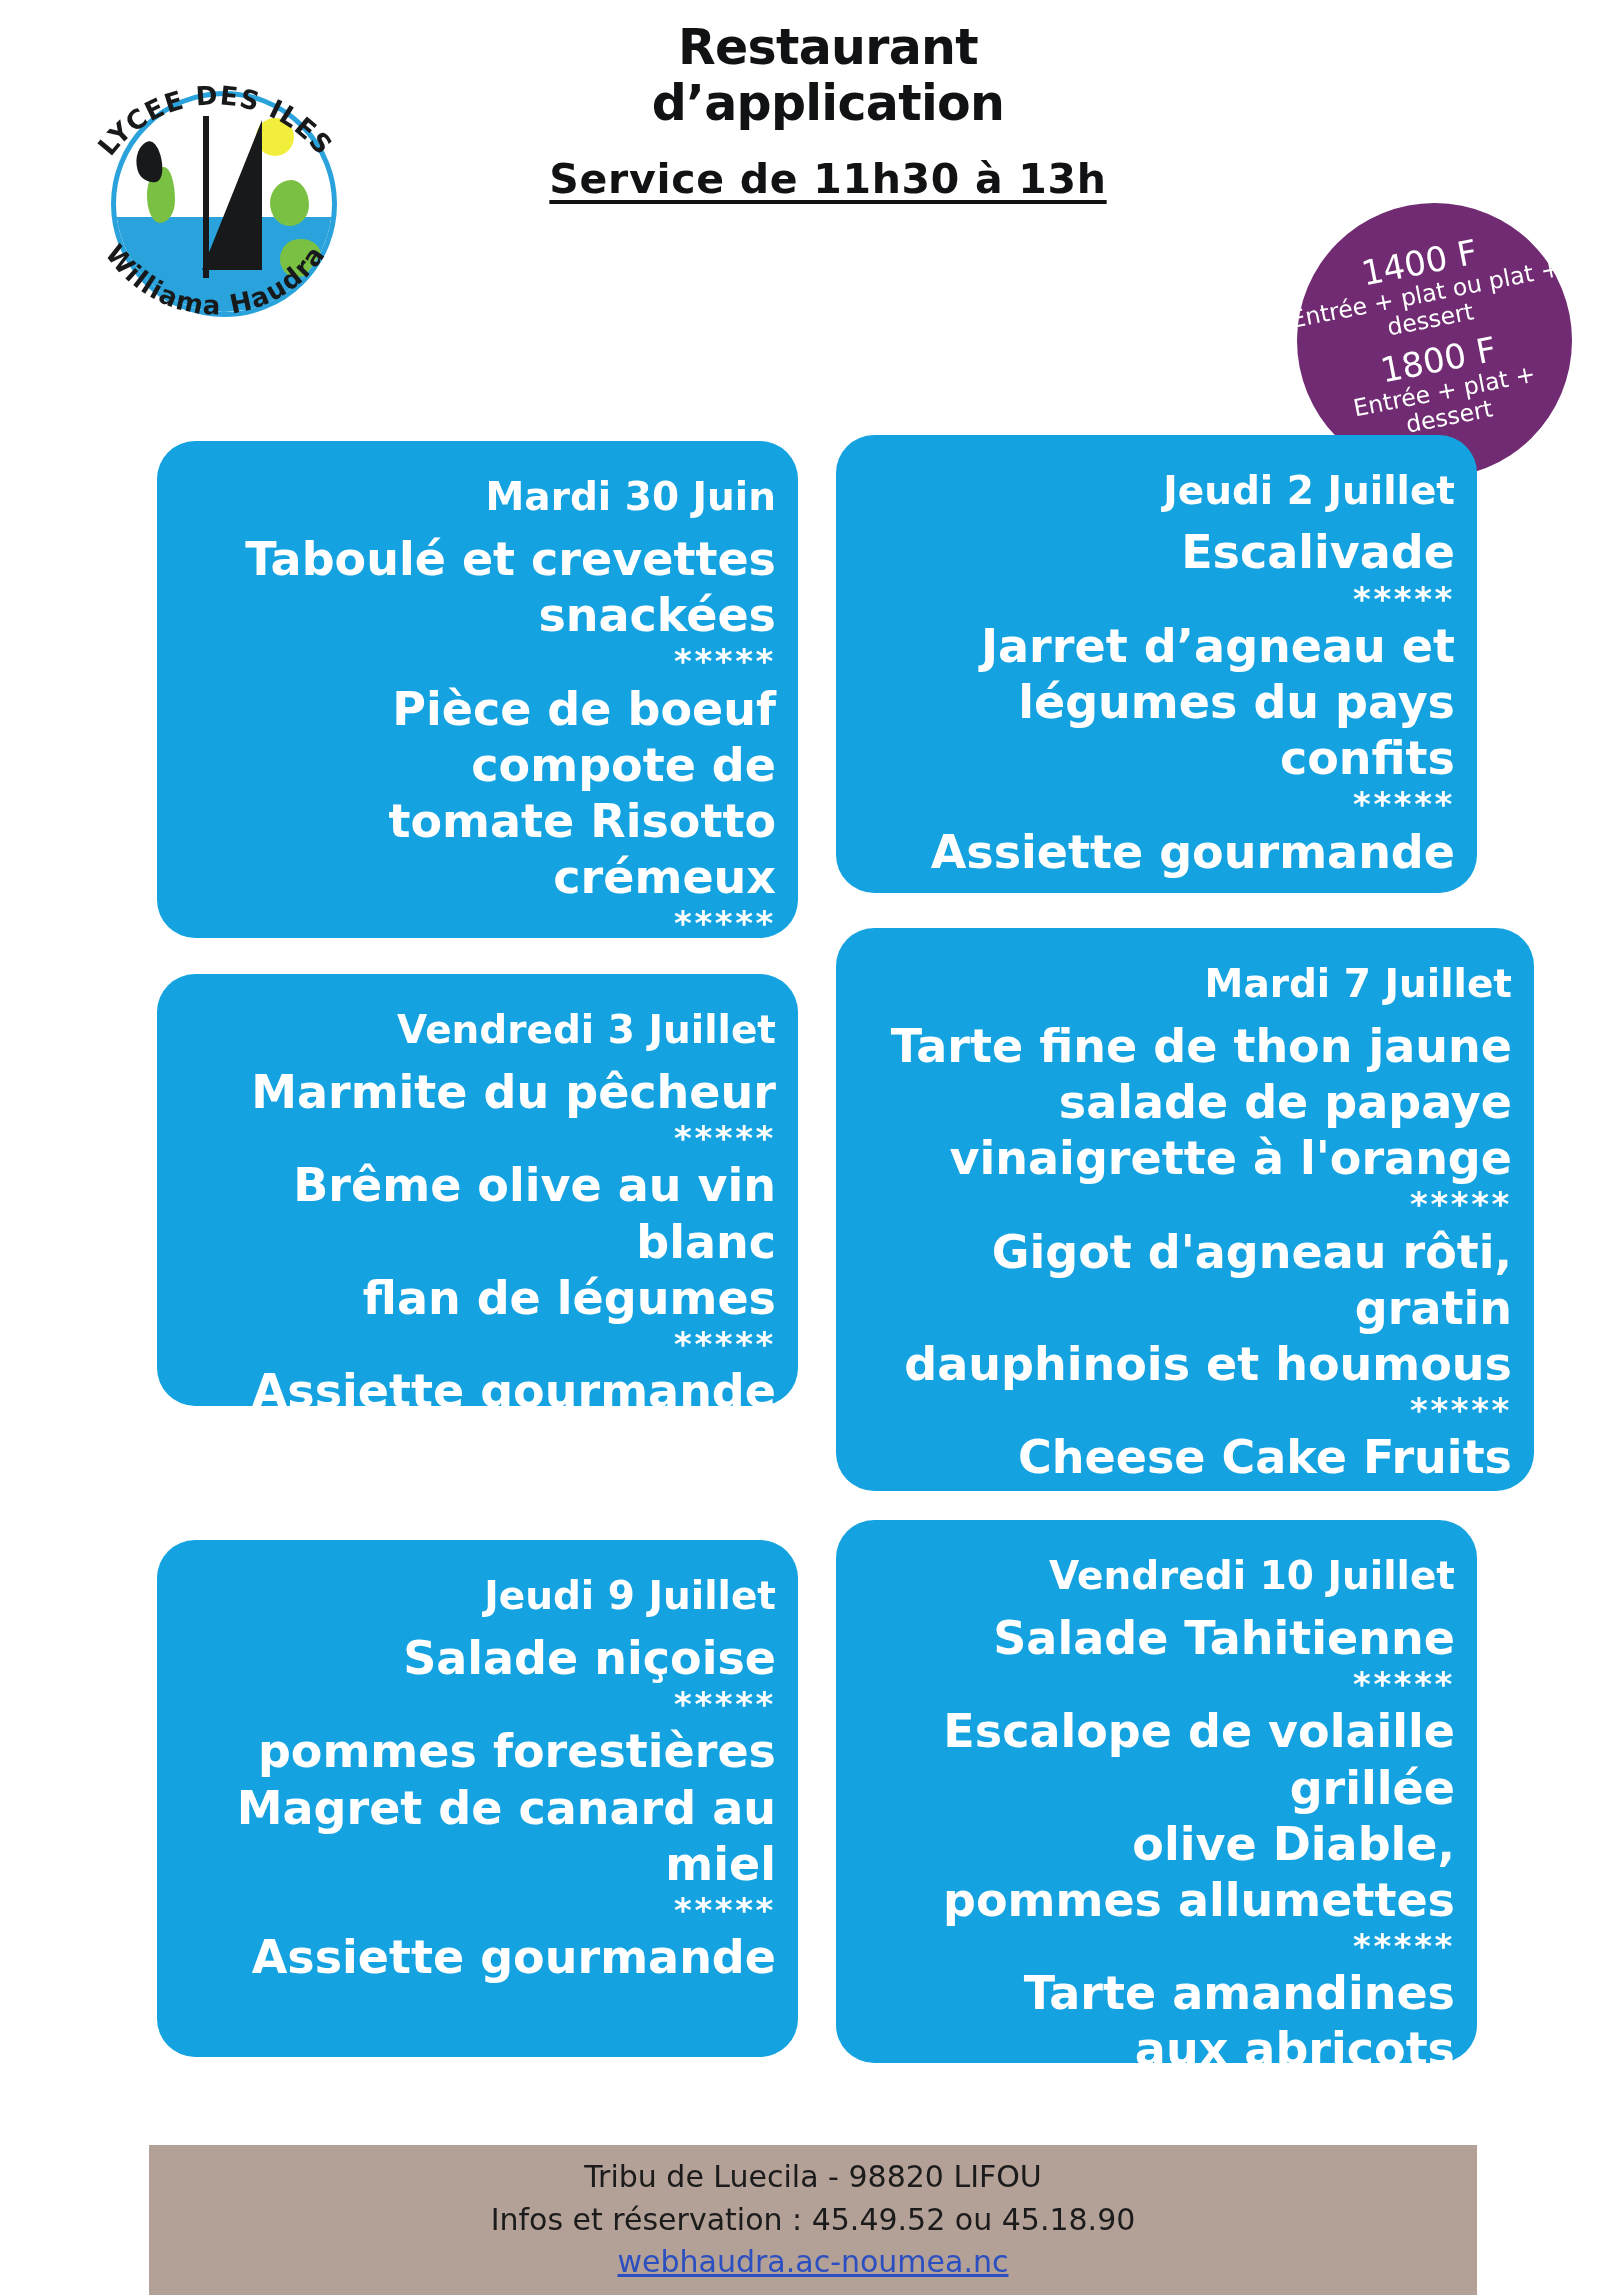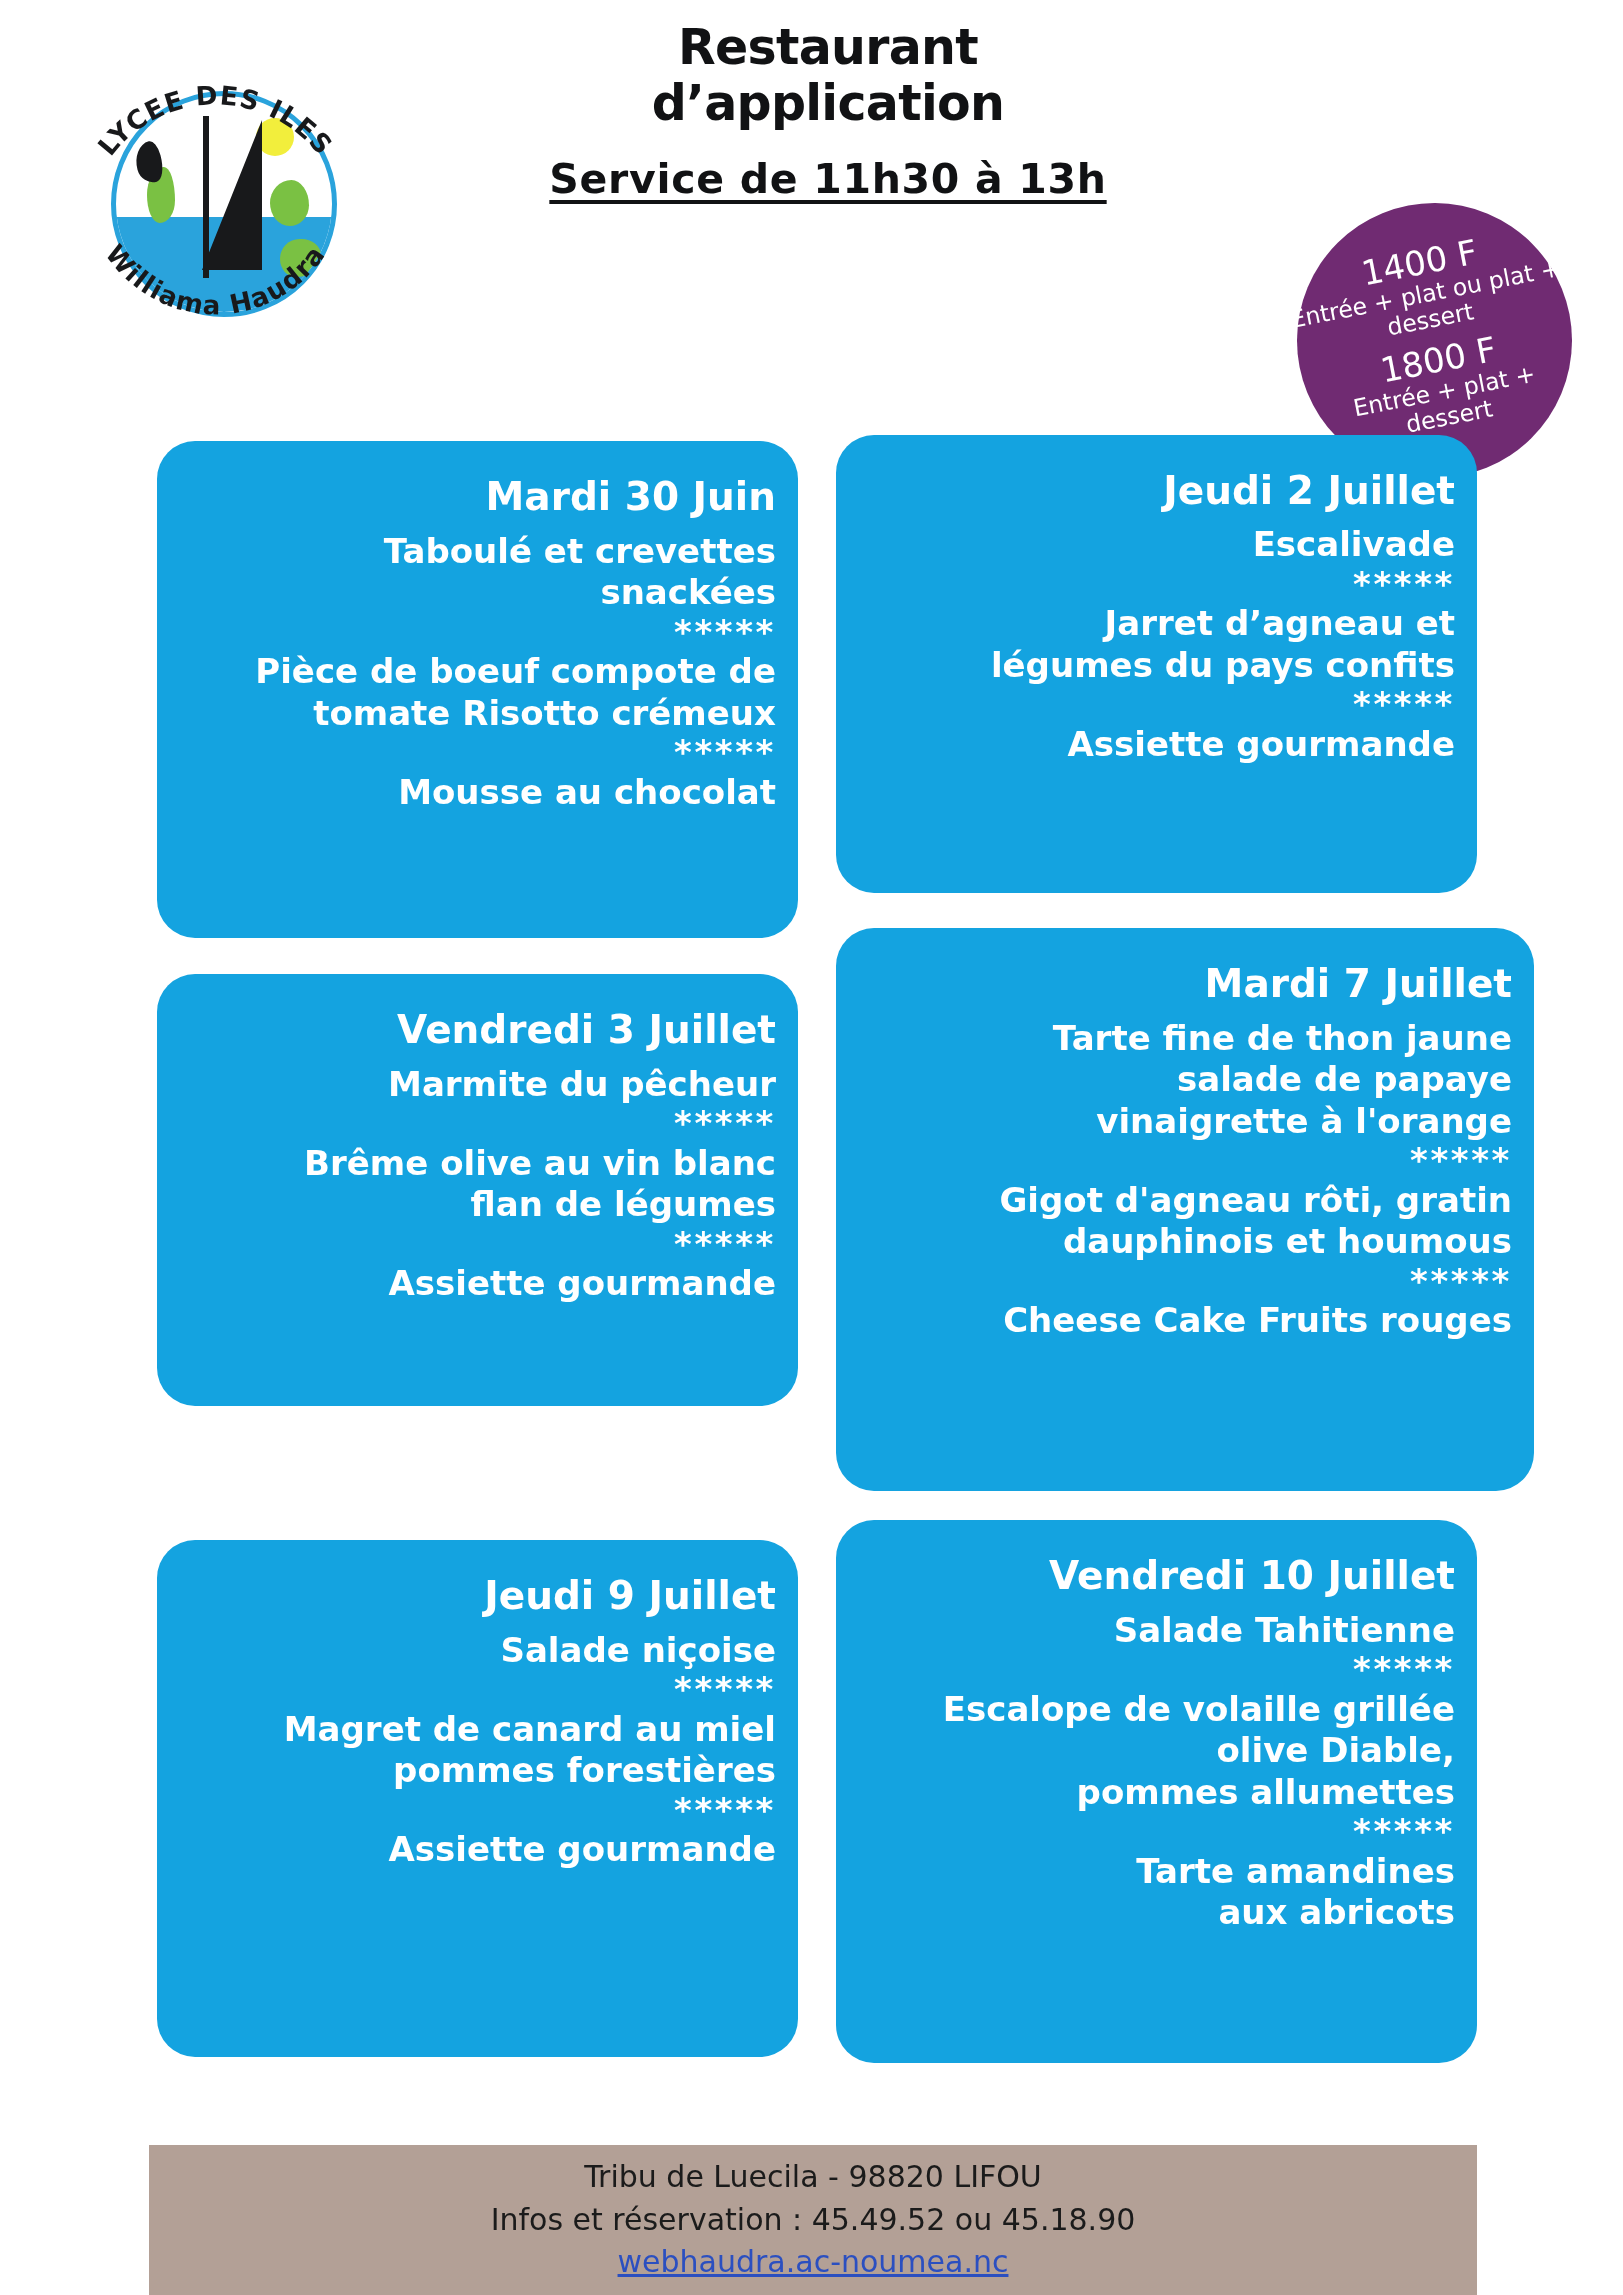--- a/index.html
+++ b/index.html
@@ -196,21 +196,21 @@
     padding: 32px 22px 22px 22px;
     box-sizing: border-box;
   }
   .menu-card .day {
     font-size: 39px;
     font-weight: 700;
     line-height: 1.25;
     margin-bottom: 9.2px;
   }
   .menu-card .item {
-    font-size: 34px;
+    font-size: 46px;
     font-weight: 700;
     line-height: 1.22;
   }
   .menu-card .sep {
     font-size: 34px;
     font-weight: 700;
     line-height: 1.1;
     letter-spacing: 2.6px;
   }
 
@@ -331,22 +331,22 @@
     <div class="item">Gigot d'agneau rôti, gratin</div>
     <div class="item">dauphinois et houmous</div>
     <div class="sep">*****</div>
     <div class="item">Cheese Cake Fruits rouges</div>
   </div>
 
   <div class="menu-card card-5">
     <div class="day">Jeudi 9 Juillet</div>
     <div class="item">Salade niçoise</div>
     <div class="sep">*****</div>
+    <div class="item">pommes forestières</div>
     <div class="item">Magret de canard au miel</div>
-    <div class="item">pommes forestières</div>
     <div class="sep">*****</div>
     <div class="item">Assiette gourmande</div>
   </div>
 
   <div class="menu-card card-6">
     <div class="day">Vendredi 10 Juillet</div>
     <div class="item">Salade Tahitienne</div>
     <div class="sep">*****</div>
     <div class="item">Escalope de volaille grillée</div>
     <div class="item">olive Diable,</div>

